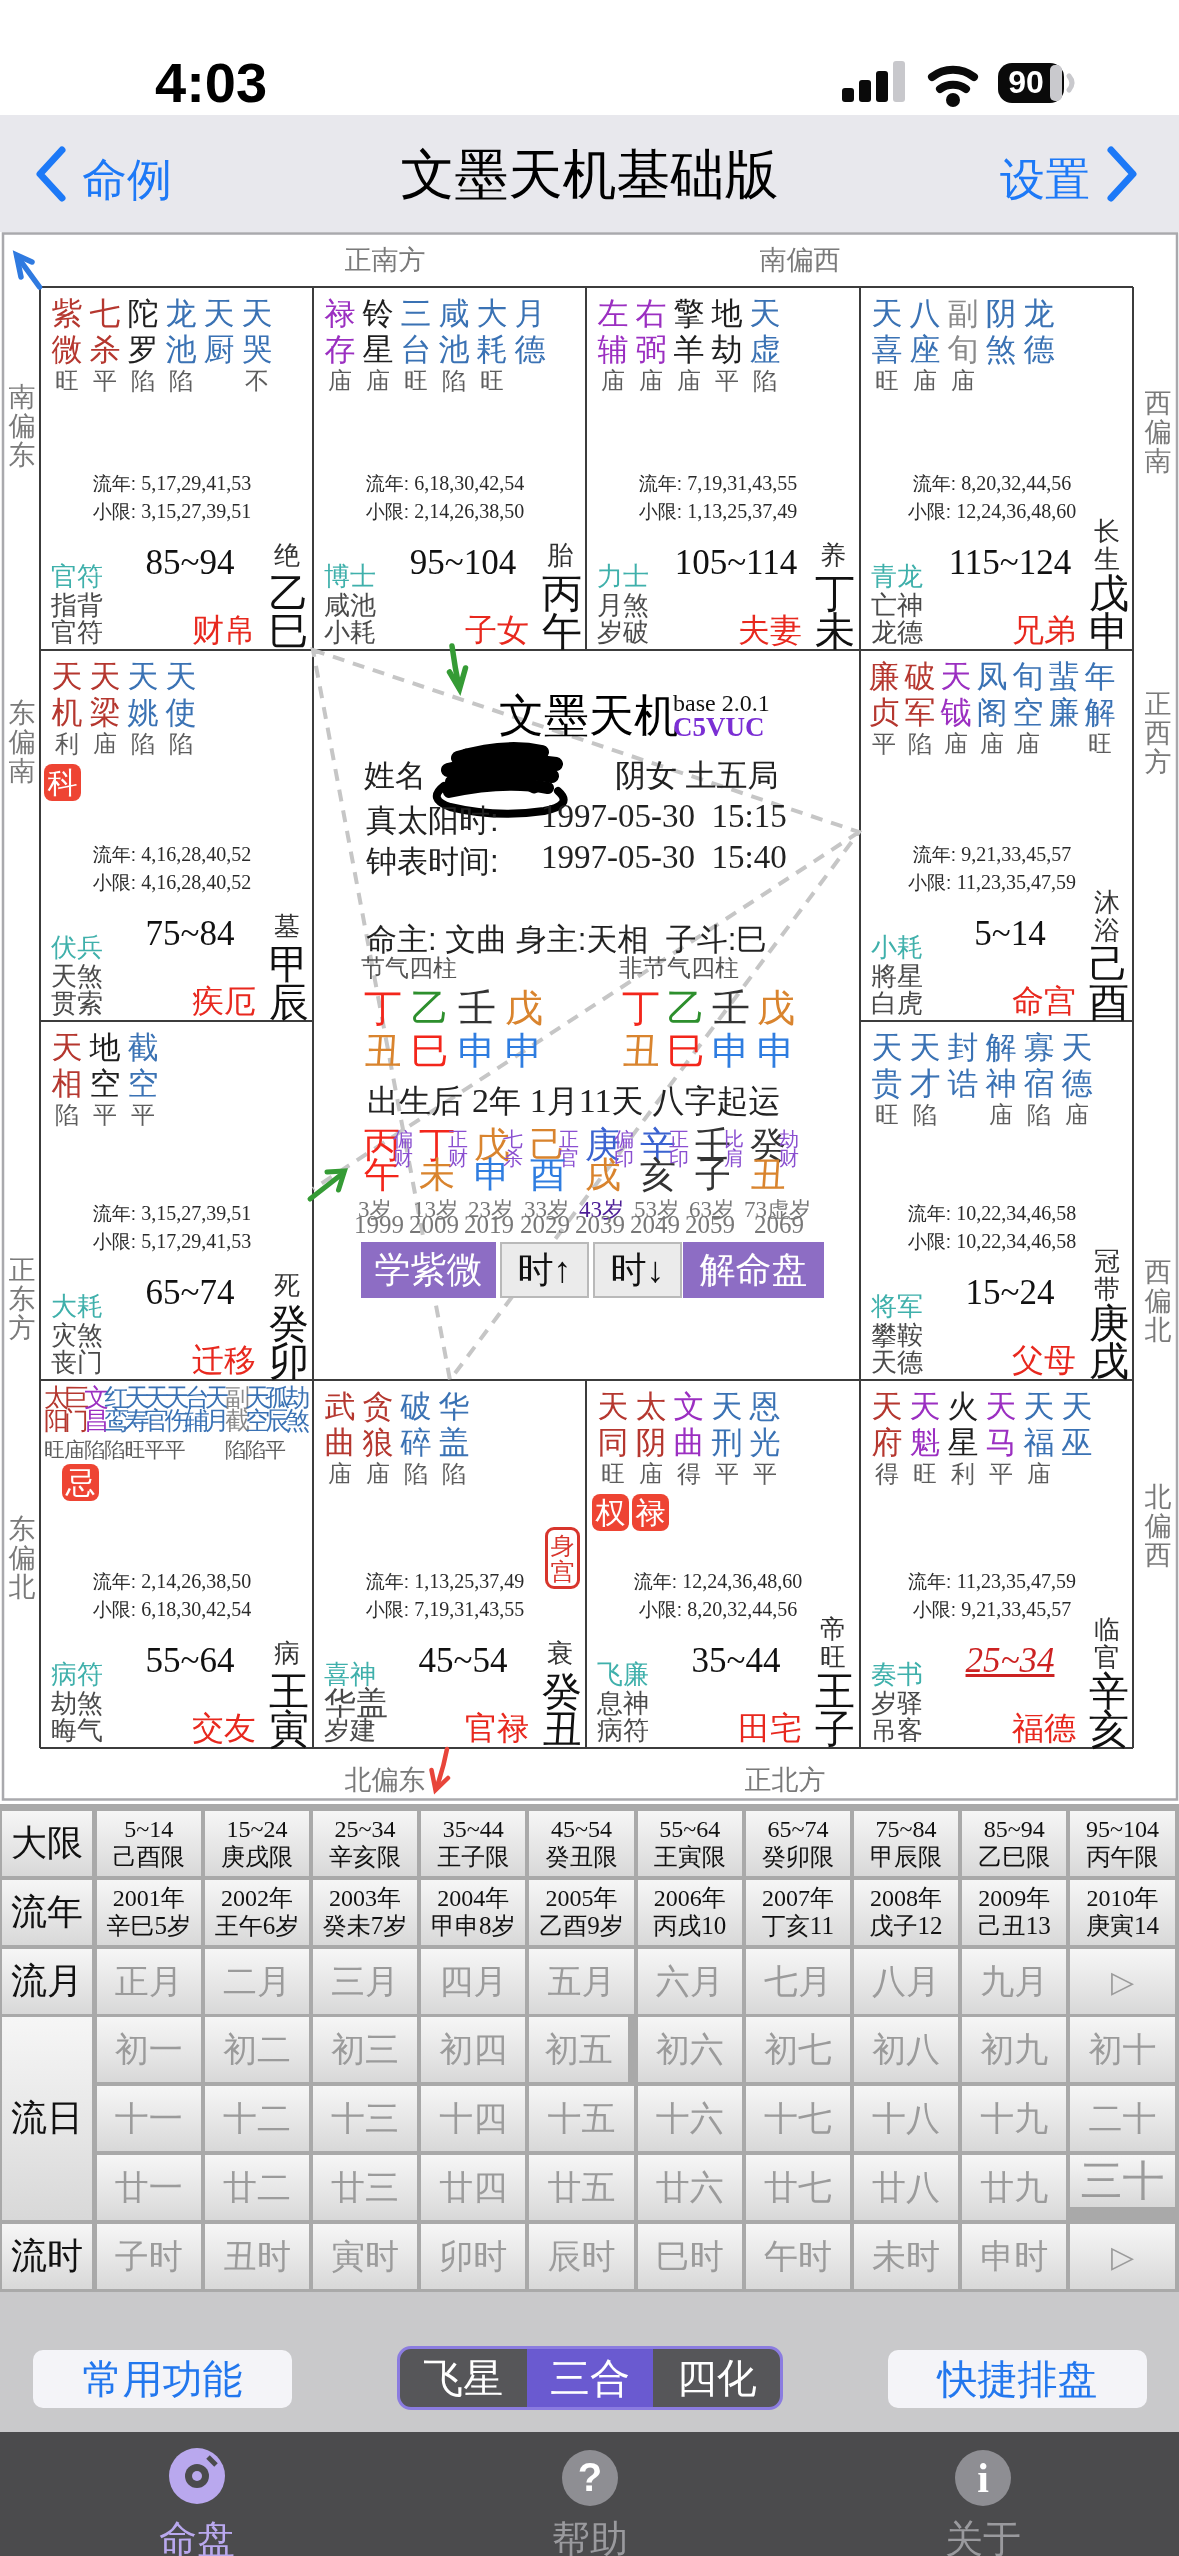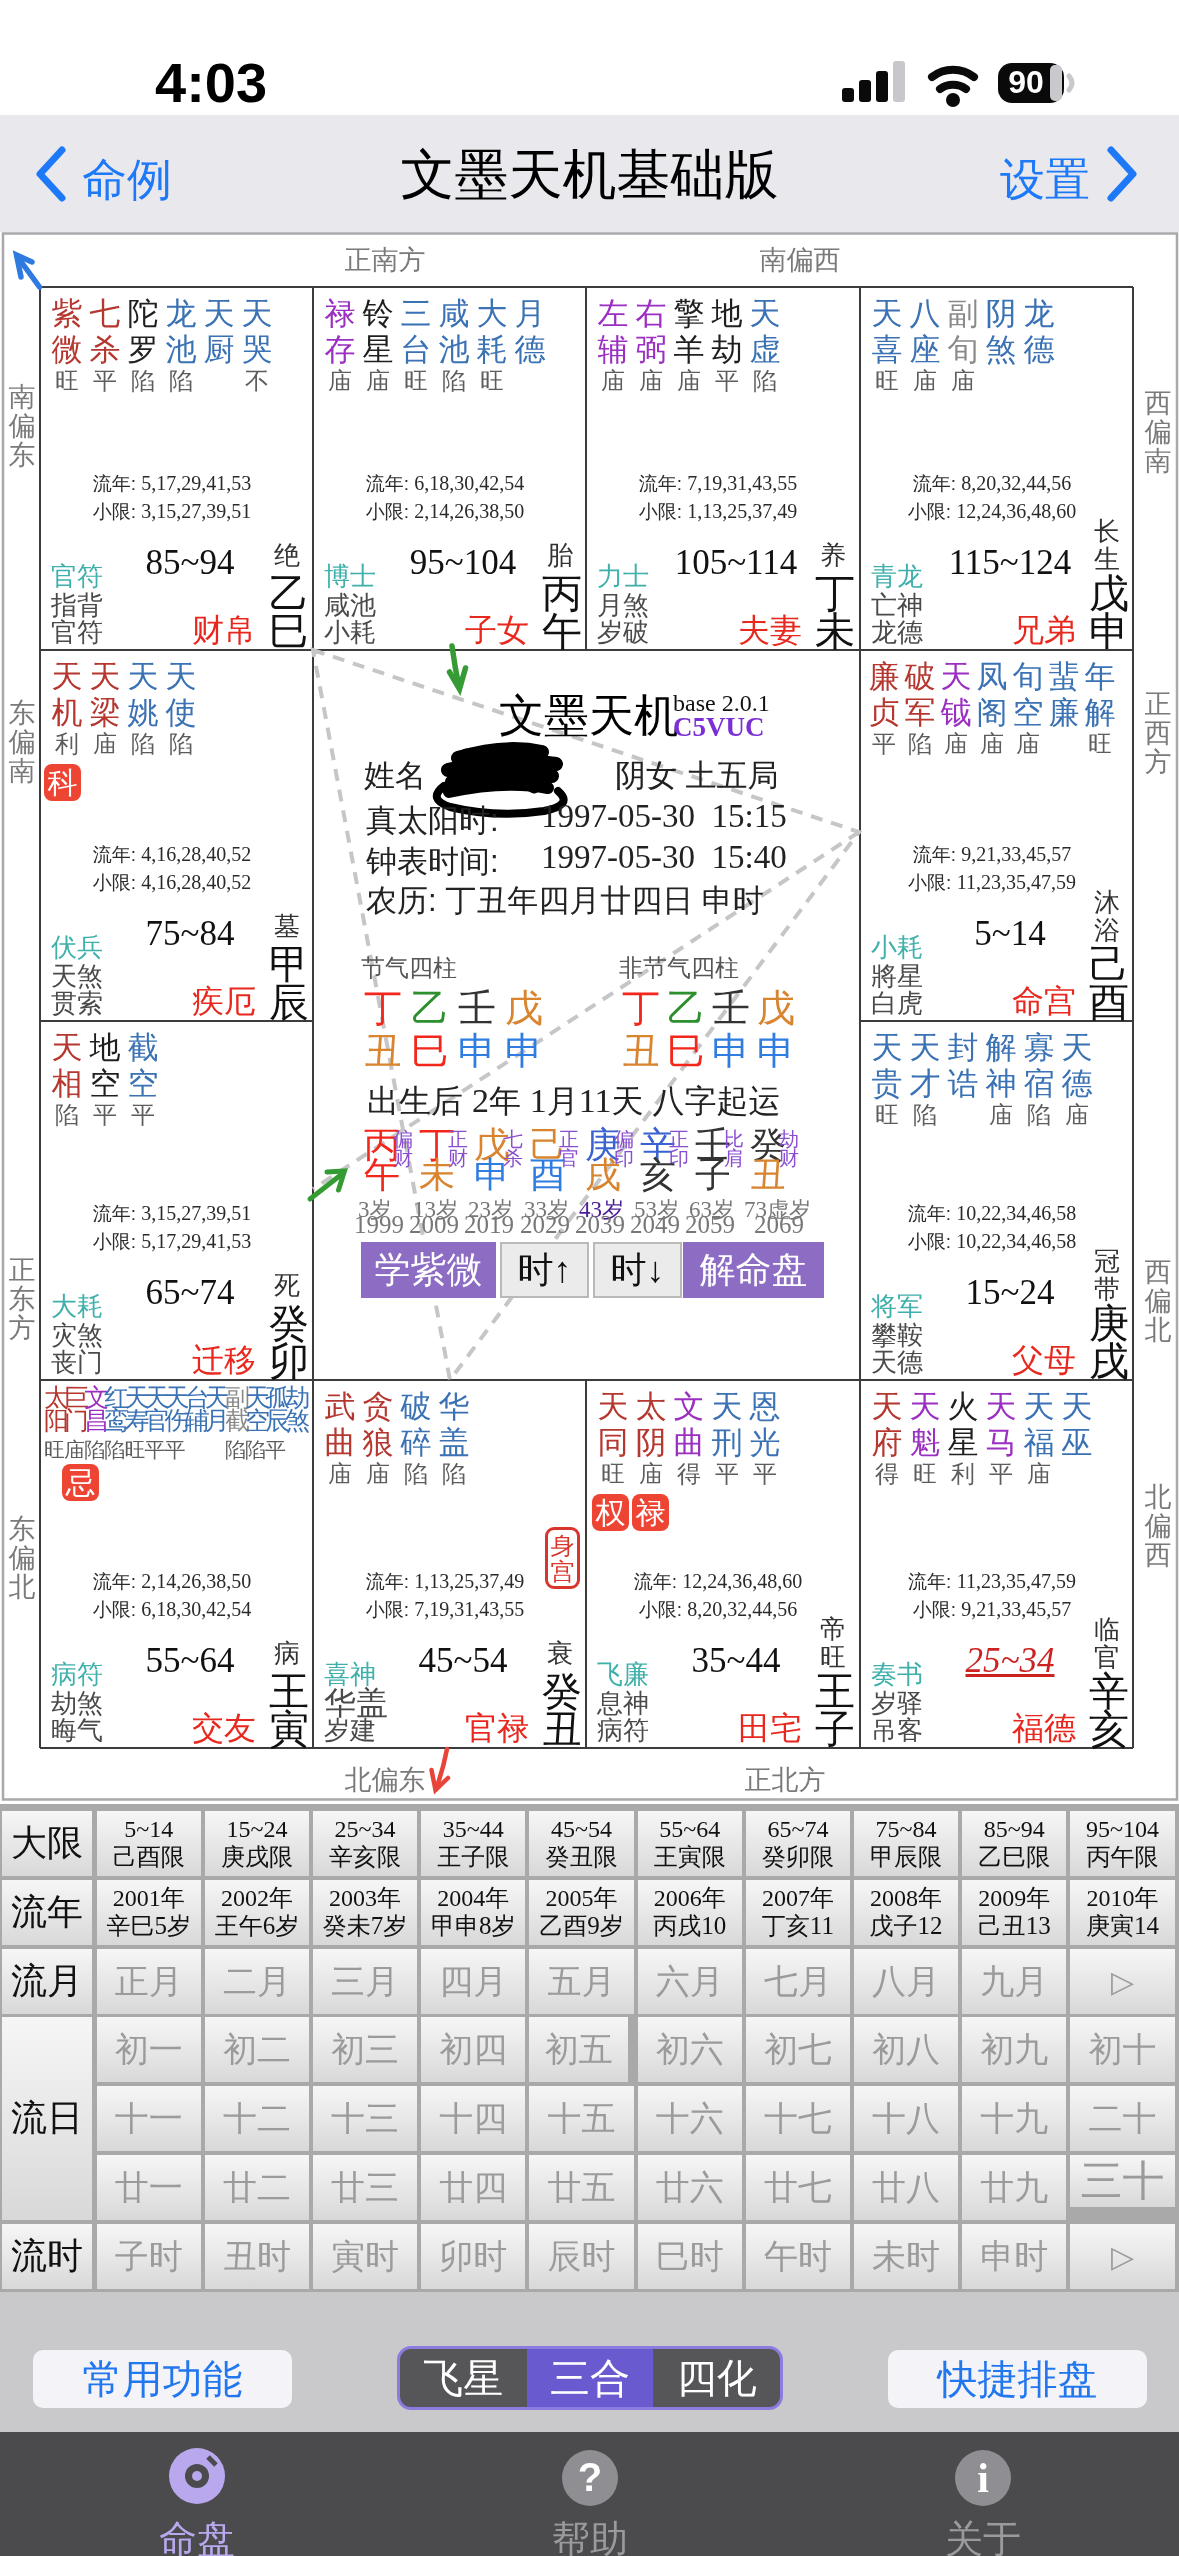--- a/index.html
+++ b/index.html
@@ -437,21 +437,21 @@
 <div style="position:absolute;left:360px;top:40px;font-size:24px;color:#111;font-family:'Liberation Serif',serif;">base 2.0.1</div>
 <div style="position:absolute;left:360px;top:62px;font-size:27px;color:#7b2fd4;font-weight:bold;font-family:'Liberation Serif',serif;">C5VUC</div>
 
 <div style="position:absolute;left:51px;top:105px;white-space:nowrap;">姓名</div>
 <div style="position:absolute;left:302px;top:105px;white-space:nowrap;">阴女 土五局</div>
 
 <div style="position:absolute;left:53px;top:150px;white-space:nowrap;">真太阳时:</div>
 <div style="position:absolute;left:228px;top:148px;font-family:'Liberation Serif',serif;font-size:33px;white-space:nowrap;">1997-05-30&nbsp; 15:15</div>
 <div style="position:absolute;left:53px;top:191px;white-space:nowrap;">钟表时间:</div>
 <div style="position:absolute;left:228px;top:189px;font-family:'Liberation Serif',serif;font-size:33px;white-space:nowrap;">1997-05-30&nbsp; 15:40</div>
-<div style="position:absolute;left:53px;top:230px;white-space:nowrap;">农历: 丁丑年四月廿四日 申时</div>
+<div style="position:absolute;left:53px;top:269px;white-space:nowrap;">命主: 文曲 身主:天相&nbsp; 子斗:巳</div>
 
 <div style="position:absolute;left:48px;top:302px;font-size:24px;color:#555;">节气四柱</div>
 <div style="position:absolute;left:306px;top:302px;font-size:24px;color:#555;">非节气四柱</div>
 <div style="position:absolute;left:51px;top:339px;font-size:38px;line-height:38px;color:#f3261b;">丁</div>
 <div style="position:absolute;left:51px;top:382px;font-size:38px;line-height:38px;color:#d9842e;">丑</div>
 <div style="position:absolute;left:98px;top:339px;font-size:38px;line-height:38px;color:#2d8f2d;">乙</div>
 <div style="position:absolute;left:98px;top:382px;font-size:38px;line-height:38px;color:#f3261b;">巳</div>
 <div style="position:absolute;left:145px;top:339px;font-size:38px;line-height:38px;color:#333333;">壬</div>
 <div style="position:absolute;left:145px;top:382px;font-size:38px;line-height:38px;color:#2f7de0;">申</div>
 <div style="position:absolute;left:192px;top:339px;font-size:38px;line-height:38px;color:#d9842e;">戊</div>

